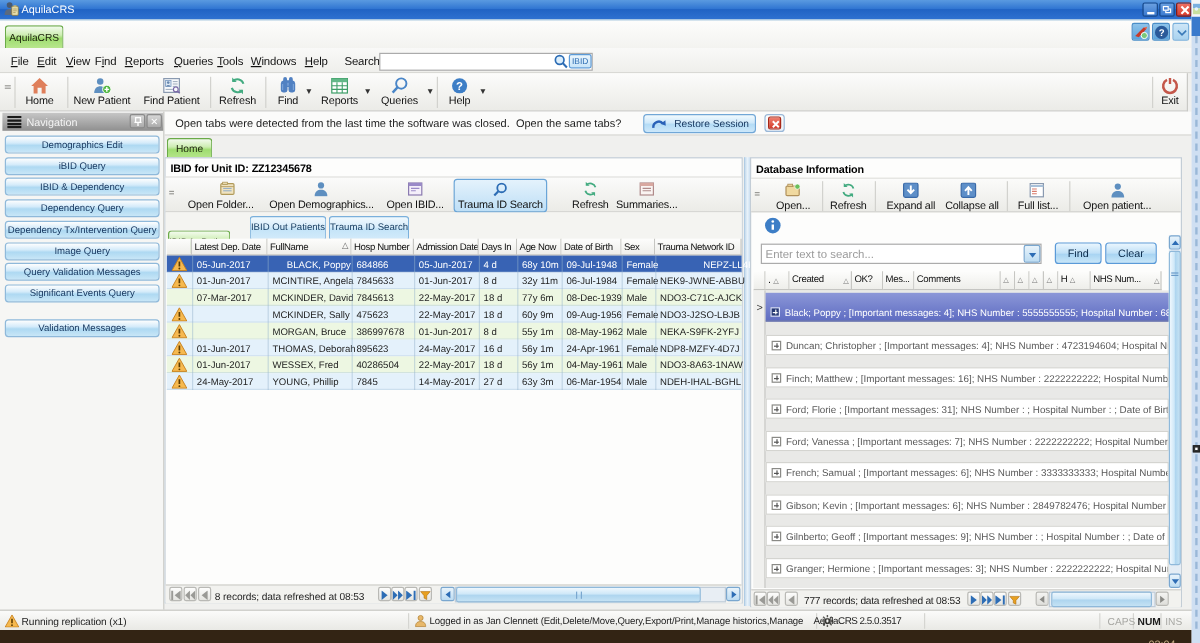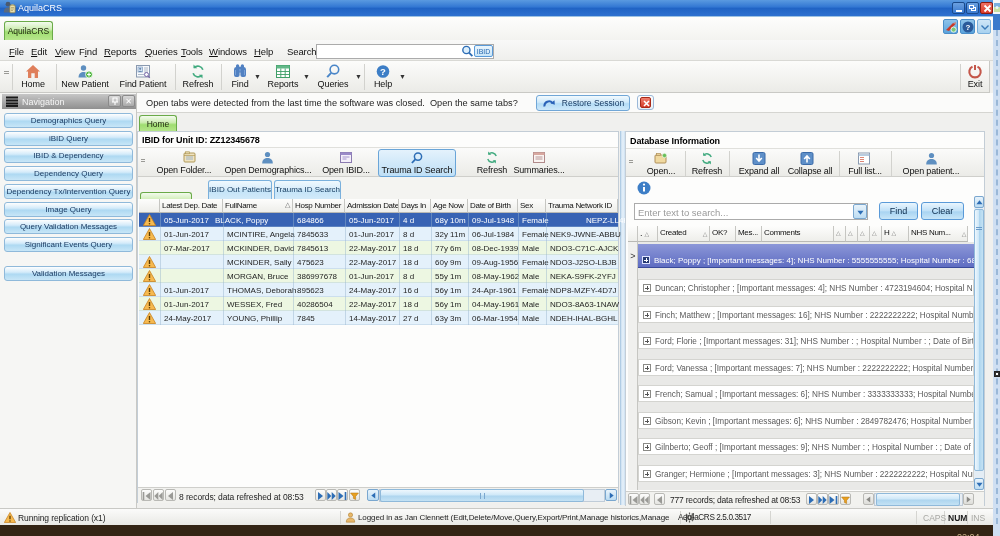--- a/index.html
+++ b/index.html
@@ -256,21 +256,21 @@
         <path d="M0 1.5h12M0 4.5h12M0 7.5h12M0 10h12" stroke="#1a1a1a" stroke-width="1.8"></path>
       </svg>
       <span style="position:absolute;left:20px;top:3px;">Navigation</span>
 <div style="position:absolute;left:106px;top:1px;width:13px;height:12px;border:1px solid #8a8a8a;border-radius:2px;background:linear-gradient(#d8d8d8,#aaaaaa);">
         <svg style="position:absolute;left:2px;top:1px;" width="8" height="9" viewBox="0 0 8 9">
           <path d="M2 1h4v4H2zM1 5h6M4 5v3" stroke="#fff" stroke-width="1.1" fill="none"></path>
         </svg>
       </div>
 <div style="position:absolute;left:120px;top:1px;width:13px;height:12px;border:1px solid #8a8a8a;border-radius:2px;background:linear-gradient(#d8d8d8,#aaaaaa);color:#fff;font-size:8px;text-align:center;line-height:11px;">✕</div>
     </div>
-  <div class="abs navbtn" style="top:20px;">Demographics Query</div>
+  <div class="abs navbtn" style="top:20px;">Demographics Edit</div>
   <div class="abs navbtn" style="top:38px;">iBID Query</div>
   <div class="abs navbtn" style="top:55px;">IBID &amp; Dependency</div>
   <div class="abs navbtn" style="top:73px;">Dependency Query</div>
   <div class="abs navbtn" style="top:91px;">Dependency Tx/Intervention Query</div>
   <div class="abs navbtn" style="top:109px;">Image Query</div>
   <div class="abs navbtn" style="top:126px;">Query Validation Messages</div>
   <div class="abs navbtn" style="top:144px;">Significant Events Query</div>
   <div class="abs navbtn" style="top:173px;">Validation Messages</div>
 </div>
 
@@ -335,21 +335,21 @@
   <div class="gh" style="left:380px; top:67px; width:28px; height:14px;">Sex</div>
   <div class="gh" style="left:408px; top:67px; width:72px; height:14px;">Trauma Network ID</div>
 
   <div class="grow rsel" style="top:81px;">
       <svg class="warnico" width="13" height="12" viewBox="0 0 13 12">
         <path d="M6.5 0.5L12.7 11.5H0.3Z" fill="#f6b94f" stroke="#c8821e" stroke-width="0.8"></path>
         <path d="M6.5 4v4" stroke="#5a3a00" stroke-width="1.4"></path>
         <circle cx="6.5" cy="9.8" r="0.8" fill="#5a3a00"></circle>
       </svg>
       <span style="left:25px;">05-Jun-2017</span>
-      <span style="left:76px;">BLACK, Poppy</span>
+      <span style="left:100px;">BLACK, Poppy</span>
       <span style="left:158px;">684866</span>
       <span style="left:210px;">05-Jun-2017</span>
       <span style="left:264px;">4 d</span>
       <span style="left:296px;">68y 10m</span>
       <span style="left:333px;">09-Jul-1948</span>
       <span style="left:383px;">Female</span>
       <span style="left:411px;margin-left:36px;">NEPZ-LL4K-BCNX</span>
     </div>
   <div class="grow rb" style="top:95px;">
       <svg class="warnico" width="13" height="12" viewBox="0 0 13 12">

